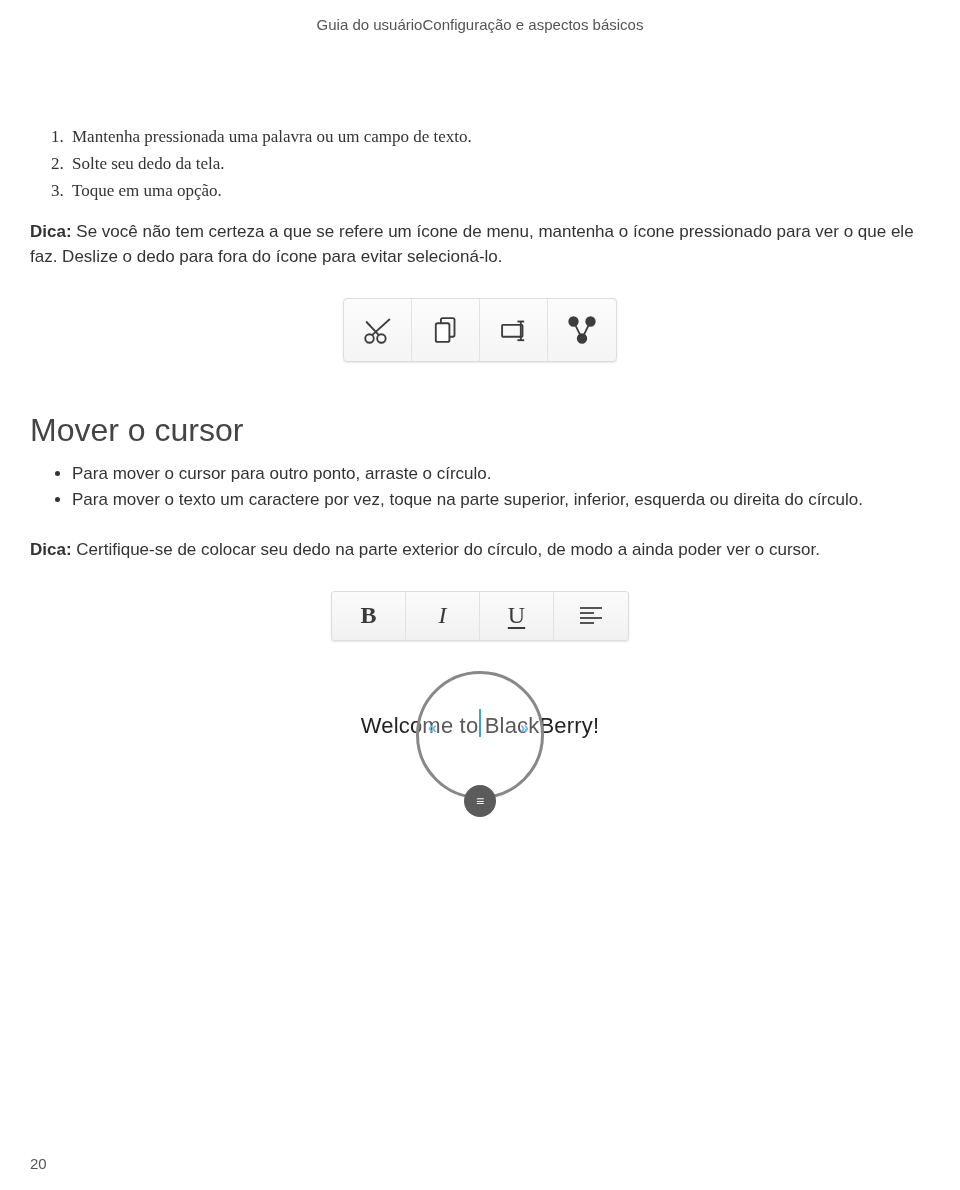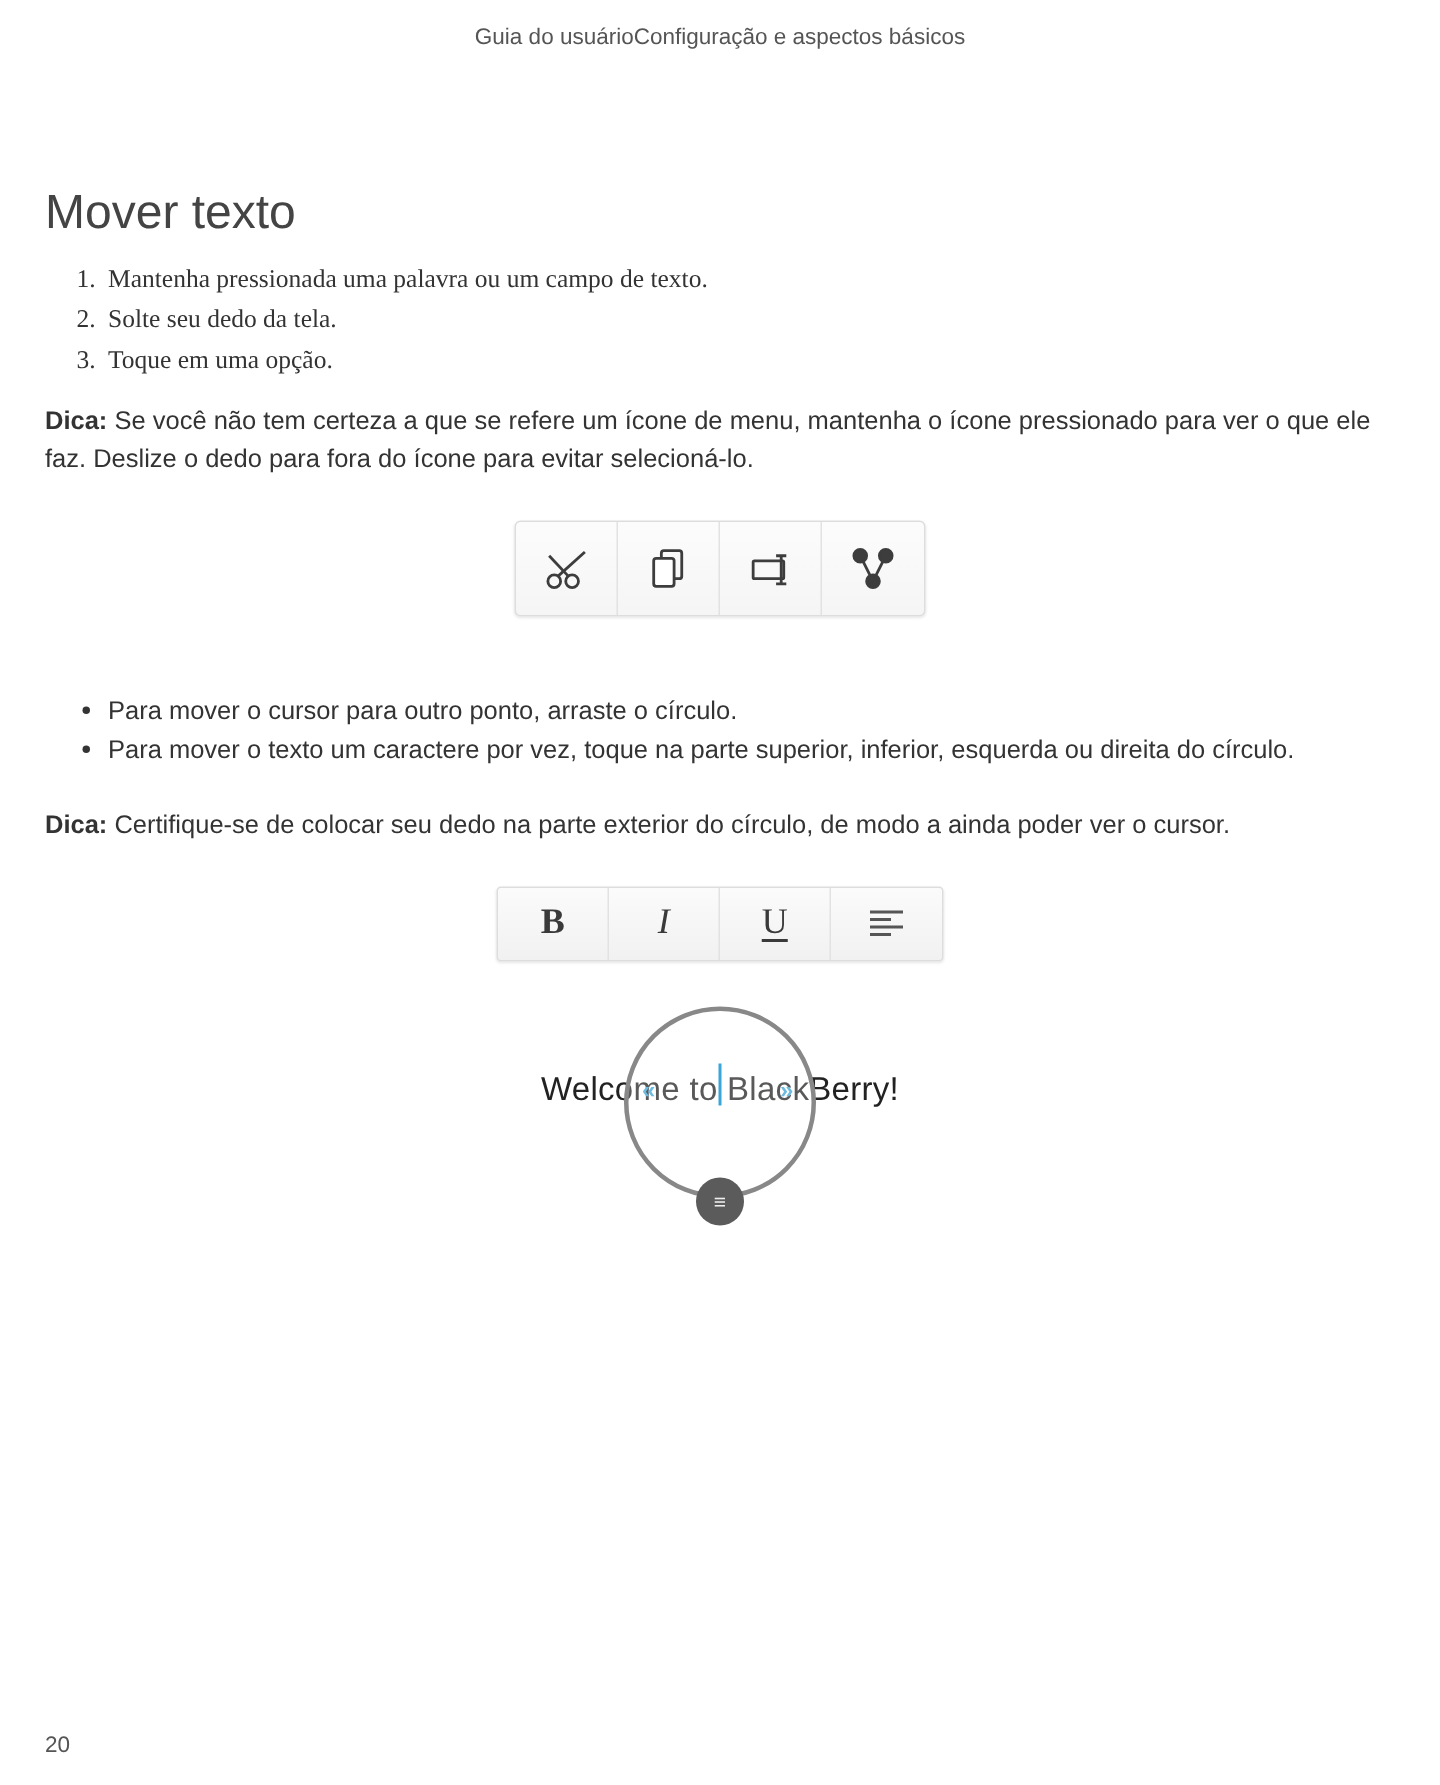--- a/index.html
+++ b/index.html
@@ -158,21 +158,20 @@
 </head>
 <body>
 
 <div class="page">
 
   <div class="header-row">
     <span>Guia do usuário</span>
     <span>Configuração e aspectos básicos</span>
   </div>
 
-  <h2 class="section-title">Mover texto</h2>
   <ol class="steps">
     <li>Mantenha pressionada uma palavra ou um campo de texto.</li>
     <li>Solte seu dedo da tela.</li>
     <li>Toque em uma opção.</li>
   </ol>
   <p class="tip">
     <span class="bold">Dica: </span><span>Se você não tem certeza a que se refere um ícone de menu, mantenha o ícone pressionado para ver o que ele faz. Deslize o dedo para fora do ícone para evitar selecioná-lo.</span>
   </p>
 
   <div class="figure-center">
@@ -204,20 +203,21 @@
           <circle cx="10" cy="10" r="5" fill="#3d3d3d"></circle>
           <circle cx="30" cy="10" r="5" fill="#3d3d3d"></circle>
           <circle cx="20" cy="30" r="5" fill="#3d3d3d"></circle>
           <line x1="12" y1="14" x2="18" y2="26"></line>
           <line x1="28" y1="14" x2="22" y2="26"></line>
         </svg>
       </div>
     </div>
   </div>
 
+  <h2 class="section-title">Mover o cursor</h2>
   <ul class="bullets">
     <li>Para mover o cursor para outro ponto, arraste o círculo.</li>
     <li>Para mover o texto um caractere por vez, toque na parte superior, inferior, esquerda ou direita do círculo.</li>
   </ul>
   <p class="tip">
     <span class="bold">Dica: </span><span>Certifique-se de colocar seu dedo na parte exterior do círculo, de modo a ainda poder ver o cursor.</span>
   </p>
 
   <div class="figure2-wrap">
     <div class="fmtbar">

